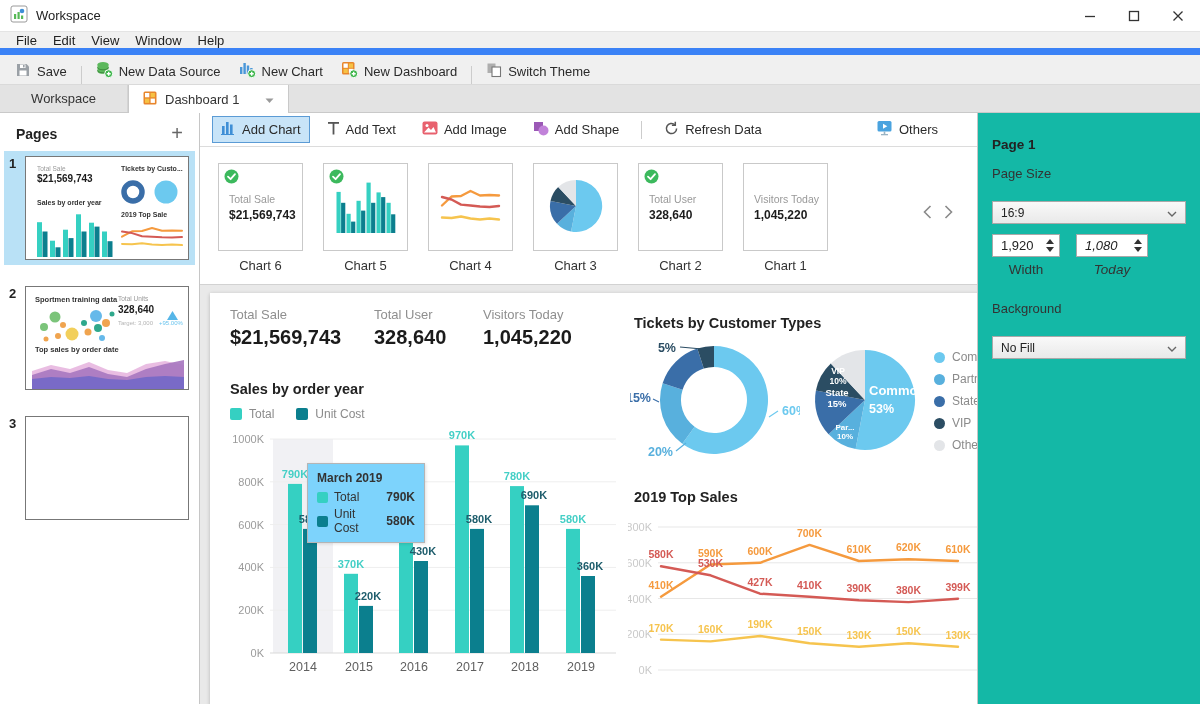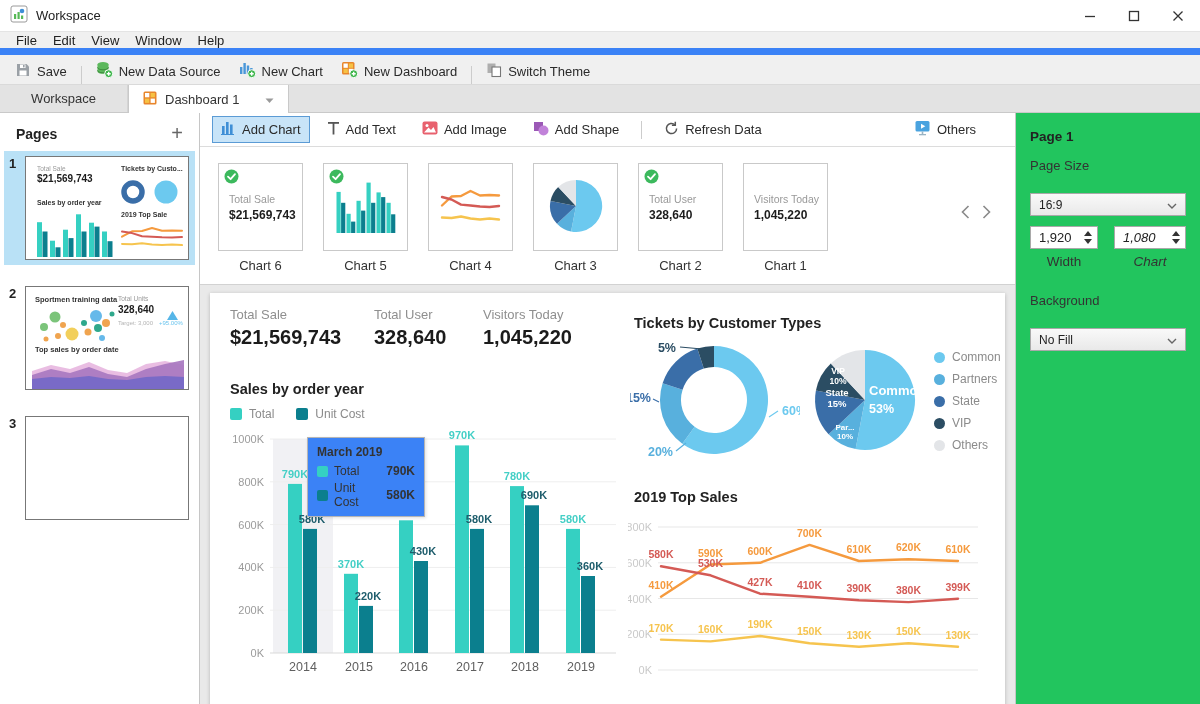--- a/index.html
+++ b/index.html
@@ -24,21 +24,21 @@
   
   .tabbar { height:28px; background:#e3e3e3; display:flex; border-bottom:1px solid #c9c9c9; }
   .tab { display:flex; align-items:center; justify-content:center; min-width:128px; padding:0 14px; font-size:13px; color:#333; border-right:1px solid #d4d4d4; gap:8px; }
   .tab.active { background:#fff; border-left:1px solid #c9c9c9; border-right:1px solid #c9c9c9; margin-bottom:-1px; }
   .tab-caret { margin-left:18px; }
 
   
   .main { display:flex; height:591px; }
   .left-panel { width:200px; background:#fff; border-right:1px solid #c6c6c6; flex:none; }
   .center-col { flex:1; display:flex; flex-direction:column; background:#e9e9e9; min-width:0; }
-  .right-panel { width:185px; background:#22c55e; border-left:1px solid #c6c6c6; flex:none; padding:16px 14px; }
+  .right-panel { width:223px; background:#14b8a6; border-left:1px solid #c6c6c6; flex:none; padding:24px 14px; }
 
   
   .pages-header { display:flex; justify-content:space-between; padding:13px 16px 9px 16px;gap:15px; }
   .pages-title { font-size:14px; font-weight:bold; color:#222; }
   .pages-add { font-size:20px; color:#666; line-height:14px; }
   .page-row { display:flex; gap:4px; padding:5px; margin:0 4px 16px 4px; }
   .page-row.selected { background:#b9e1f6; }
   .page-num { width:12px; font-weight:bold; font-size:13px; color:#222; }
   .thumb { width:164px; height:104px; background:#fff; border:1px solid #777; position:relative; overflow:hidden; flex:none; }
   .thumb .t-lbl { position:absolute; color:#999; }
@@ -67,21 +67,21 @@
   .page-canvas { position:absolute; left:10px; top:8px; width:795px; height:520px; background:#fff; box-shadow:0 1px 4px rgba(0,0,0,.22); }
   .abs { position:absolute; }
   .kpi-label { font-size:13px; color:#8f8f8f; }
   .kpi-value { font-size:20px; font-weight:bold; color:#1b1b1b; margin-top:4px; }
   .chart-title { font-size:14.5px; font-weight:bold; color:#222; }
   .legend-row { display:flex; gap:22px; align-items:center; }
   .legend-item { display:flex; gap:7px; align-items:center; font-size:12px; color:#8b8b8b; }
   .sw { width:12px; height:12px; border-radius:2px; flex:none; }
   .sw-round { width:11px; height:11px; border-radius:50%; flex:none; }
   .pie-legend { display:flex; flex-direction:column; gap:8px; }
-  .tooltip { position:absolute; left:97px; top:144px; width:118px; background:#3b82f6; border:1px solid #b5b5b5; box-shadow:1px 1px 3px rgba(0,0,0,.12); padding:7px 9px; z-index:5; }
+  .tooltip { position:absolute; left:97px; top:170px; width:118px; background:#7dd3fc; border:1px solid #b5b5b5; box-shadow:1px 1px 3px rgba(0,0,0,.12); padding:7px 9px; z-index:5; }
   .tooltip .tt-title { font-size:12px; font-weight:bold; color:#333; margin-bottom:5px; }
   .tt-row { display:flex; align-items:center; gap:6px; font-size:12px; color:#333; margin-top:3px; }
   .tt-row .tt-val { margin-left:auto; font-weight:bold; }
 
   
   .insp-title { font-size:13.5px; font-weight:bold; color:#222; }
   .insp-label { font-size:13px; color:#333; margin-top:14px; }
   .select { margin-top:20px; height:23px; border:1px solid #a9a9a9; background:linear-gradient(#f9f9f9,#e9e9e9); display:flex; align-items:center; padding:0 8px; font-size:12px; color:#222;text-align:center; }
   .select .chev { margin-left:auto; }
   .size-row { display:flex; gap:16px; margin-top:10px; }
@@ -643,21 +643,21 @@
         <div class="size-cap">Width</div>
       </div>
       <div style="width:72px;font-style:italic;">
         <div class="spinbox">
           <span>1,080</span>
           <span class="spin-arrows">
               <span class="tri-up"></span>
               <span class="tri-dn"></span>
             </span>
         </div>
-        <div class="size-cap">Chart</div>
+        <div class="size-cap">Today</div>
       </div>
     </div>
     <div class="insp-label" style="margin-top:24px;">Background</div>
     <div class="select">
       <span>No Fill</span>
       <span class="chev"><svg width="10" height="6" viewBox="0 0 10 6">
             <path d="M1 1 L5 5 L9 1" fill="none" stroke="#666" stroke-width="1.4"></path>
           </svg></span>
     </div>
   </div>

